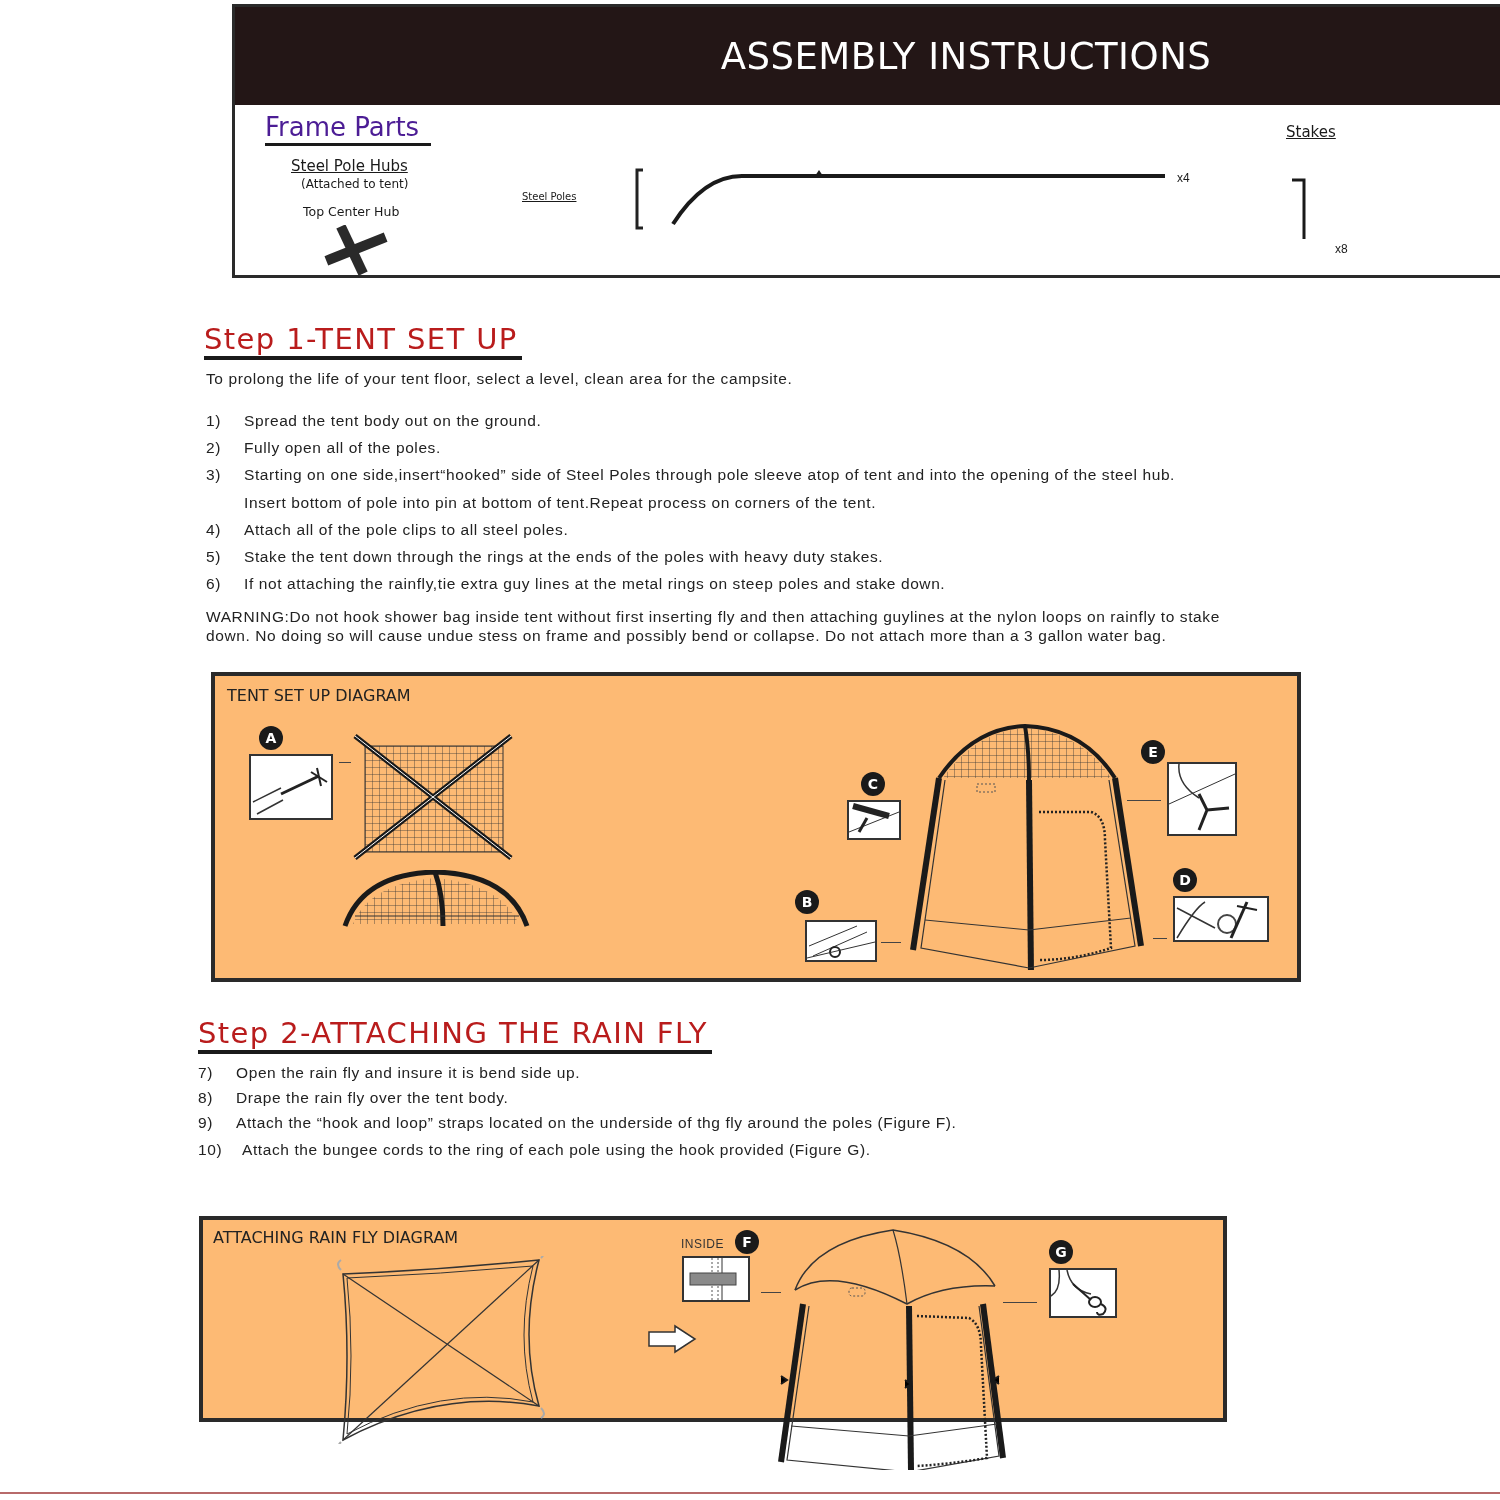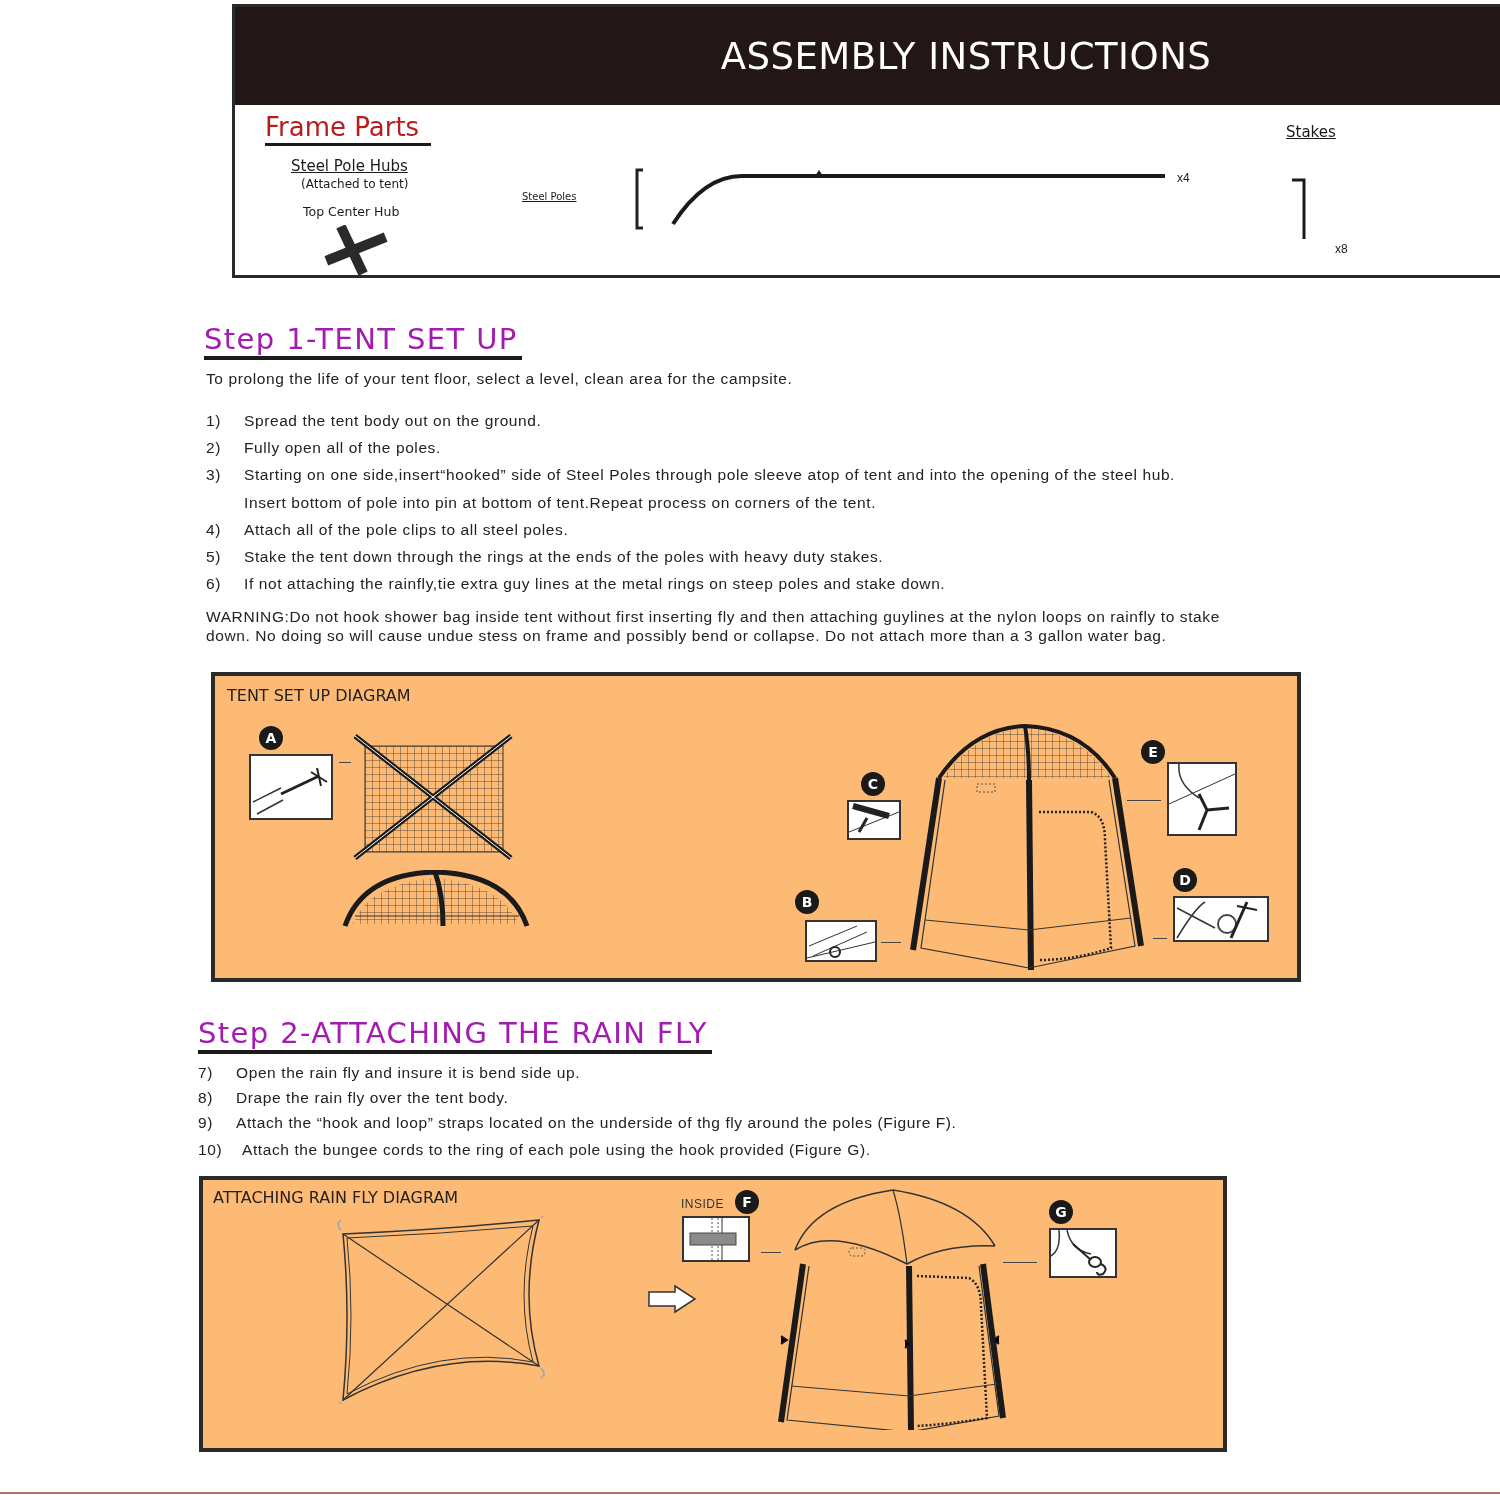--- a/index.html
+++ b/index.html
@@ -4,31 +4,31 @@
 <style>
   html, body { margin:0; padding:0; background:#ffffff; }
   body { width:1500px; height:1500px; position:relative; overflow:hidden; color:#1a1a1a; font-family:"Liberation Sans", sans-serif; }
   .abs { position:absolute; }
 
   
   .header-box { left:232px; top:4px; width:1458px; height:274px; border:3px solid #2a2a2a; box-sizing:border-box; }
   .header-bar { left:0; top:0; right:0; height:98px; background:#231616; position:absolute; display:flex; align-items:center; justify-content:center; }
   .header-title { color:#ffffff; font-family:"DejaVu Sans", sans-serif; font-size:37px; letter-spacing:0.5px; padding-left:10px; }
 
-  .frame-title { left:30px; top:104px; font-family:"DejaVu Sans", sans-serif; font-size:26px; color:#b91c1c; border-bottom:3px solid #1a1a1a; padding-right:12px; line-height:32px; }
+  .frame-title { left:30px; top:104px; font-family:"DejaVu Sans", sans-serif; font-size:26px; color:#4c1d95; border-bottom:3px solid #1a1a1a; padding-right:12px; line-height:32px; }
   .hubs-title { left:56px; top:150px; font-family:"DejaVu Sans", sans-serif; font-size:15px; text-decoration:underline; }
   .hubs-sub { left:66px; top:170px; font-family:"DejaVu Sans", sans-serif; font-size:12px; }
   .top-hub { left:68px; top:197px; font-family:"DejaVu Sans", sans-serif; font-size:12.5px; }
   .poles-label { left:287px; top:184px; font-family:"DejaVu Sans", sans-serif; font-size:10px; text-decoration:underline; }
   .x4 { left:942px; top:164px; font-size:12px;text-align:center; }
   .stakes-label { left:1051px; top:116px; font-family:"DejaVu Sans", sans-serif; font-size:15px; text-decoration:underline; }
   .x8 { left:1100px; top:235px; font-size:12px; }
 
   
-  .step-heading { font-family:"DejaVu Sans", sans-serif; font-size:29px; letter-spacing:1.4px; color:#a21caf; border-bottom:4px solid #1a1a1a; line-height:34px; padding-right:4px; }
+  .step-heading { font-family:"DejaVu Sans", sans-serif; font-size:29px; letter-spacing:1.4px; color:#b91c1c; border-bottom:4px solid #1a1a1a; line-height:34px; padding-right:4px; }
   .para { font-size:15.5px; letter-spacing:0.6px; color:#222; white-space:nowrap; }
   .list-num { display:inline-block; width:38px; }
 
   
   .diag-box { border:4px solid #2a2a2a; box-sizing:border-box; background:#fdba74; }
   .diag-title { font-family:"DejaVu Sans", sans-serif; font-size:16px; color:#222; }
   .badge { width:24px; height:24px; border-radius:50%; background:#1a1a1a; color:#fff; font-family:"DejaVu Sans", sans-serif; font-size:14px; font-weight:bold; display:flex; align-items:center; justify-content:center; }
   .detail-frame { border:2px solid #333; background:#fff; box-sizing:border-box; }
   .bottom-rule { left:0; top:1492px; width:1500px; height:2px; background:#b76a6a; }
 </style>
@@ -199,21 +199,21 @@
 <div class="abs para" style="left:198px;top:1089px">
   <span class="list-num">8)</span><span>Drape the rain fly over the tent body.</span>
 </div>
 <div class="abs para" style="left:198px;top:1114px">
   <span class="list-num">9)</span><span>Attach the “hook and loop” straps located on the underside of thg fly around the poles (Figure F).</span>
 </div>
 <div class="abs para" style="left:198px;top:1141px">
   <span class="list-num" style="width:44px">10)</span><span>Attach the bungee cords to the ring of each pole using the hook provided (Figure G).</span>
 </div>
 
-<div class="abs diag-box" style="left:199px;top:1176px;width:1028px;height:276px">
+<div class="abs diag-box" style="left:199px;top:1216px;width:1028px;height:206px">
   <div class="abs diag-title" style="left:10px;top:8px">ATTACHING RAIN FLY DIAGRAM</div>
 
   <svg class="abs" style="left:118px;top:36px" width="240" height="188">
     <path d="M22 18 Q120 14 218 4 Q198 80 218 150 Q120 132 22 184 Q30 100 22 18 Z" fill="none" stroke="#333" stroke-width="1.5"></path>
     <path d="M26 22 Q120 18 212 10 Q194 80 212 146 Q120 128 26 178 Q34 100 26 22 Z" fill="none" stroke="#333" stroke-width="1"></path>
     <line x1="22" y1="18" x2="218" y2="150" stroke="#333" stroke-width="1.2"></line>
     <line x1="218" y1="4" x2="22" y2="184" stroke="#333" stroke-width="1.2"></line>
     <g stroke="#aaa" fill="none" stroke-width="2">
       <path d="M20 14 q-6 -6 0 -10"></path>
       <path d="M220 2 q6 -6 0 -10"></path>

